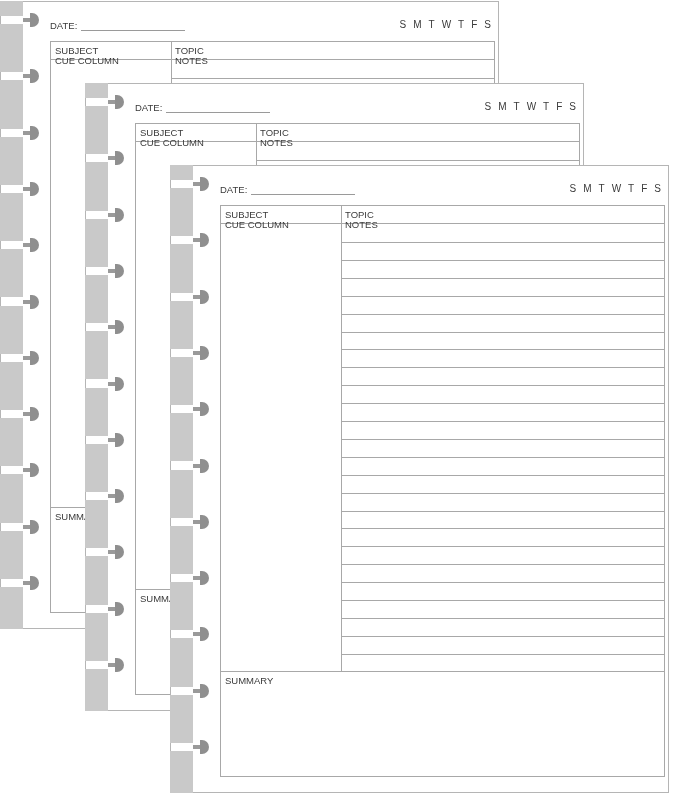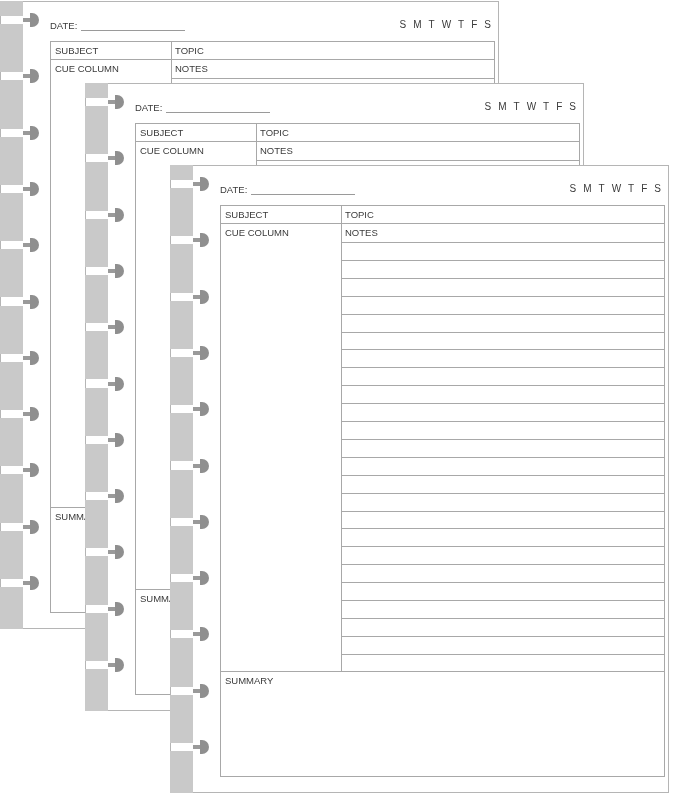--- a/index.html
+++ b/index.html
@@ -46,21 +46,21 @@
   }
   .grid {
     position: absolute; left: 49px; top: 39px; width: 445px; height: 572px;
     border: 1px solid #a8a8a8; box-sizing: border-box;
   }
   .row-head {
     position: absolute; left: 0; width: 100%; height: 18px;
     border-bottom: 1px solid #a8a8a8; box-sizing: border-box;
   }
   .row-head.r1 { top: 0; }
-  .row-head.r2 { top: 18px; border-bottom: none; }
+  .row-head.r2 { top: 10px; border-bottom: none; }
   .cell-label {
     position: absolute; font-size: 9.5px; color: #3a3a3a; top: 3px;
   }
   .vdiv {
     position: absolute; left: 120px; top: 0; width: 0; height: 465px;
     border-left: 1px solid #a8a8a8;
   }
   .note-line {
     position: absolute; left: 120px; right: 0; height: 0;
     border-top: 1px solid #a8a8a8;

